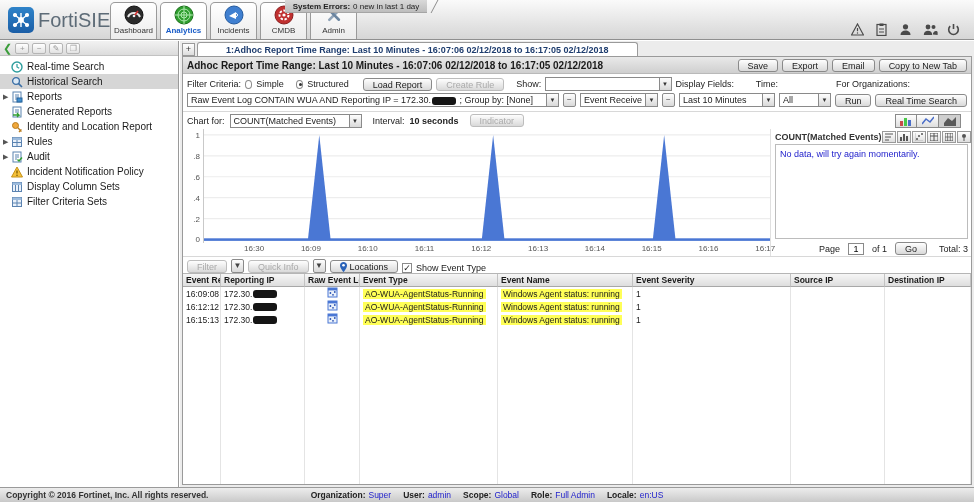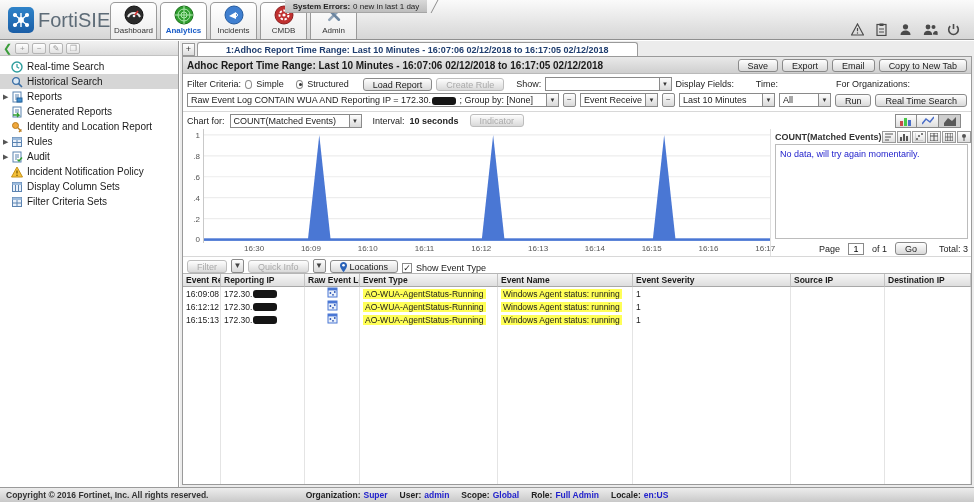--- a/index.html
+++ b/index.html
@@ -124,21 +124,21 @@
     white-space:nowrap; overflow:hidden; display:flex; align-items:center; }
   .gc .hl { background:#ffff57; padding:0 2px; }
 
   
   .footer { position:absolute; left:0; bottom:0; width:974px; height:15px;
     background:linear-gradient(#ededed,#c9c9c9); border-top:1px solid #9a9a9a;
     display:flex; align-items:center; font-size:8.5px; }
   .footer-copy { position:absolute; left:6px; font-weight:bold; color:#333; }
   .footer-info { margin:0 auto; display:flex; gap:12px; }
   .footer-info b { color:#222; margin-right:3px; }
-  .footer-info .fv { color:#2222cc; font-weight:bold; }
+  .footer-info .fv { color:#2222cc; font-weight:normal; }
 </style>
 </head>
 <body>
 
 <div class="top-header">
   <div class="logo">
     <span class="logo-mark">
       <svg width="18" height="18" viewBox="0 0 18 18">
           <g stroke="#fff" stroke-width="1.4" fill="none">
         <circle cx="9" cy="9" r="2.2" fill="#fff"></circle>

